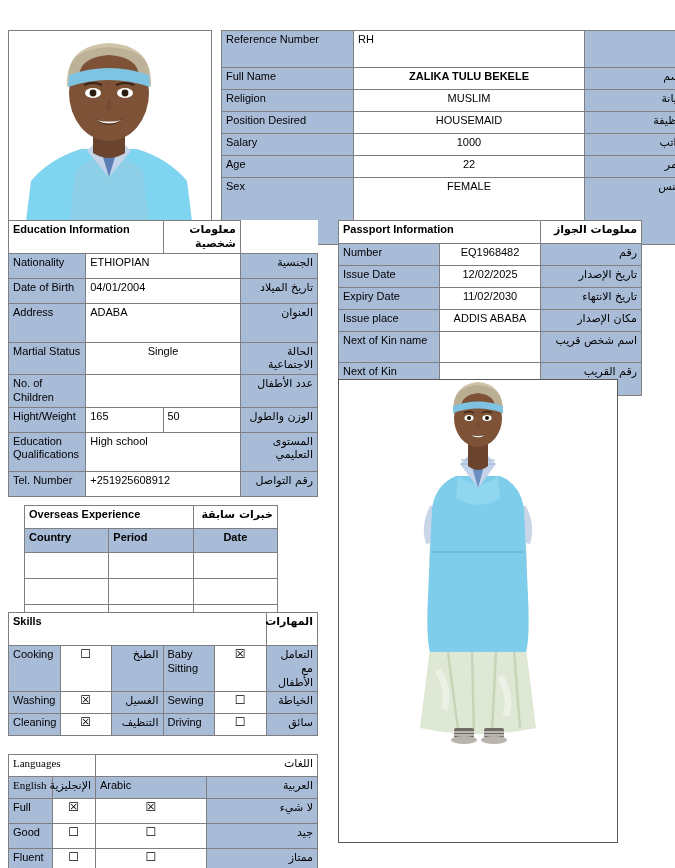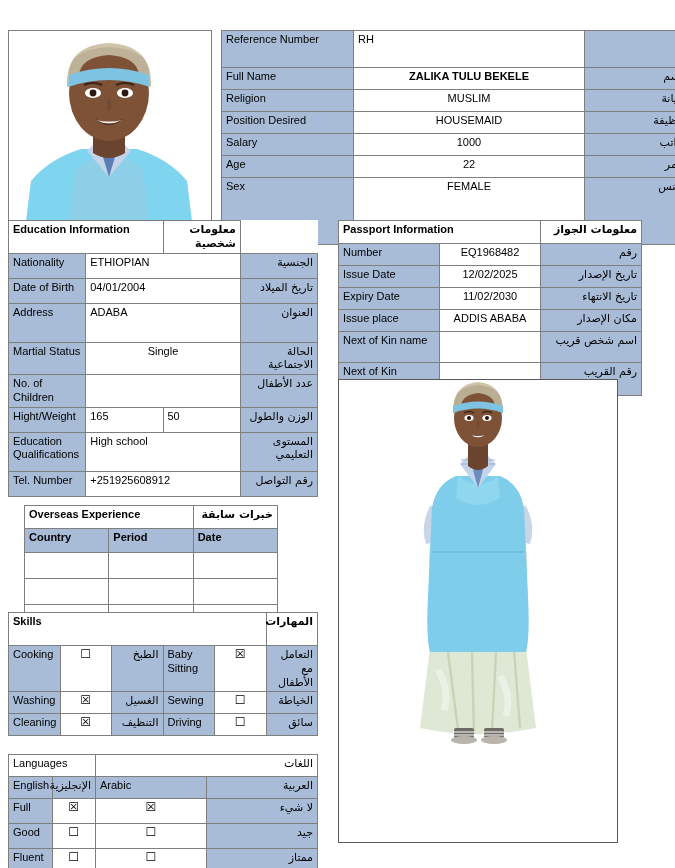--- a/index.html
+++ b/index.html
@@ -88,21 +88,21 @@
   
   #overseas {
     position: absolute;
     left: 24px; top: 489px;
     width: 254px;
     margin-top: 16px;
   }
   #overseas td { height: 18px; }
   #overseas .c1 { width: 103px; }
   #overseas .c2 { width: 103px; }
-  #overseas .c3 { width: 102px; }
+  #overseas .c3 { width: 102px; text-align: center; }
 
   
   #skills {
     position: absolute;
     left: 8px; top: 612px;
     width: 310px;
   }
   #skills .s1 { width: 57px; }
   #skills .s2 { width: 53px; }
   #skills .s3 { width: 47px; text-align: right; }
@@ -110,21 +110,21 @@
   #skills .s5 { width: 42px; }
   #skills .s6 { width: 44px; }
 
   
   #languages {
     position: absolute;
     left: 8px; top: 754px;
     width: 310px;
   }
   #languages td { height: 17px; }
-  #languages .l1 { width: 78px; }
+  #languages .l1 { width: 78px; font-family: Liberation Serif, serif; }
   #languages .l2 { width: 78px; }
   #languages .l3 { width: 78px; }
   #languages .l4 { width: 74px; }
 
   
   #fullbody-panel {
     position: absolute;
     left: 338px; top: 379px;
     width: 278px; height: 462px;
     border: 1px solid #595959;

